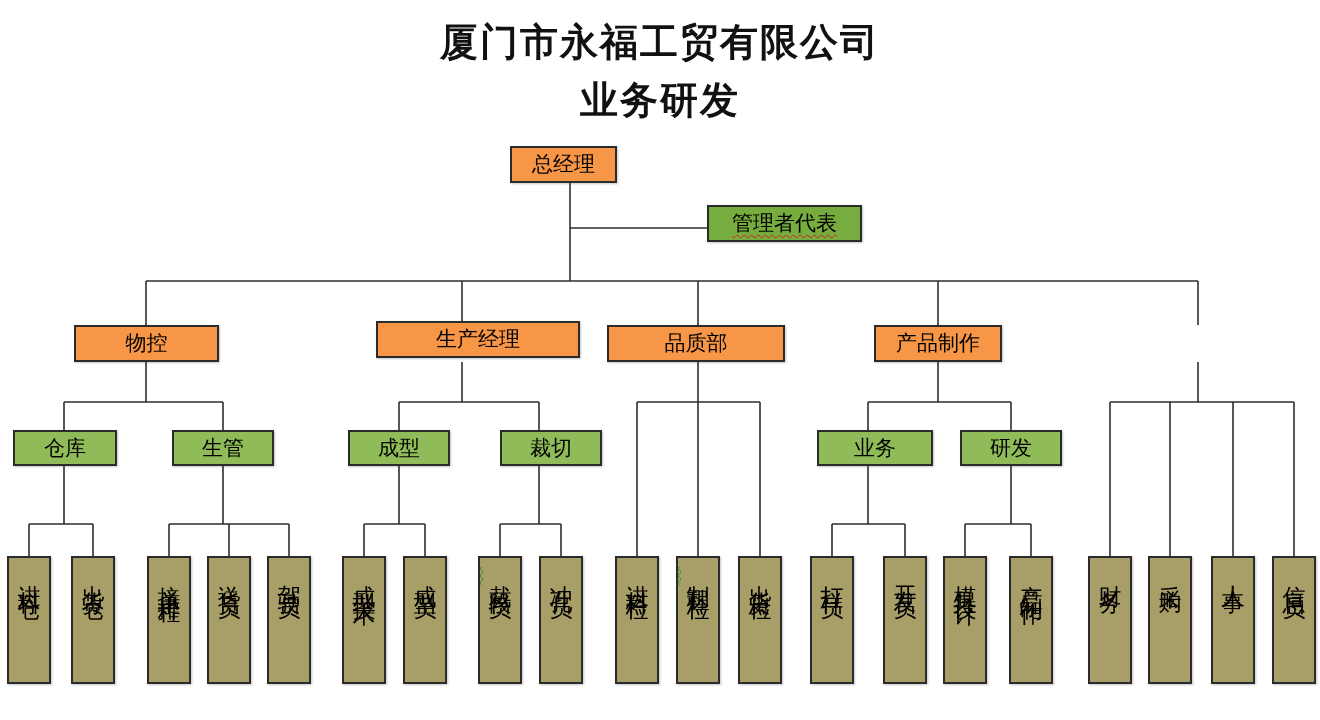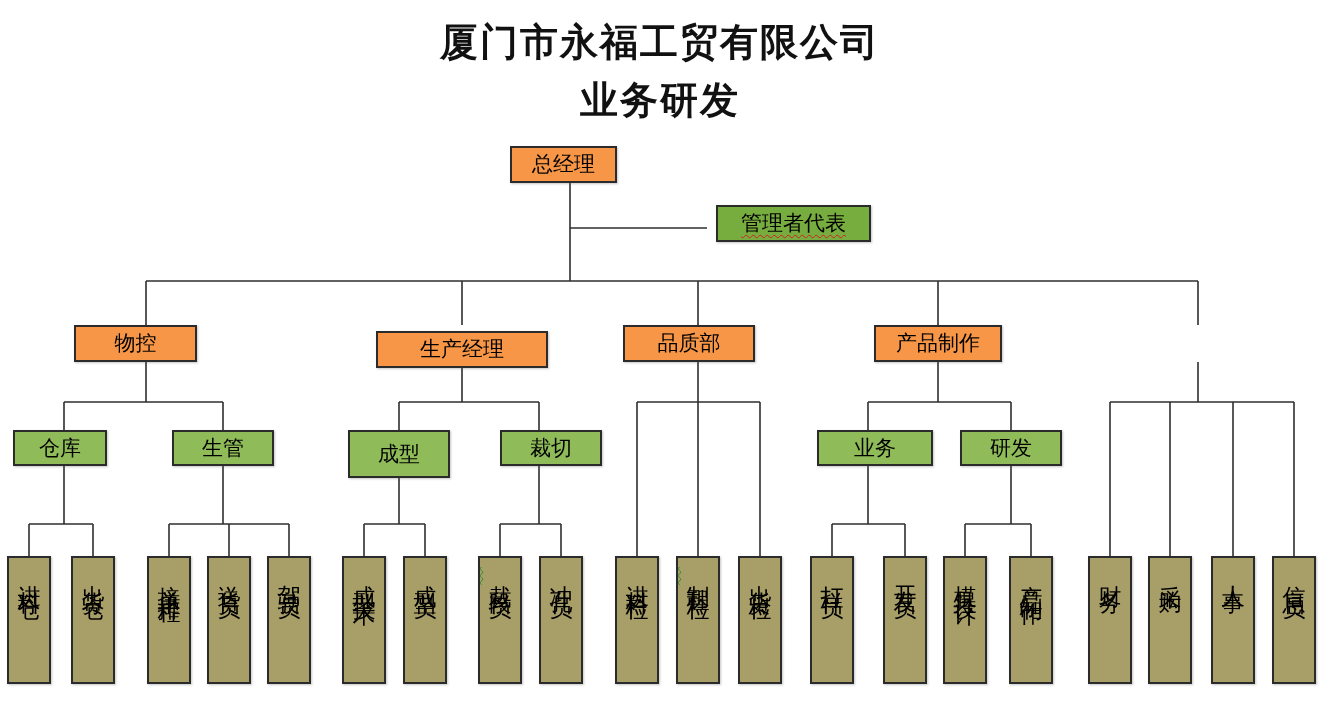--- a/index.html
+++ b/index.html
@@ -43,21 +43,21 @@
     padding-top:9px;
   }
   .olive .vtext{
     writing-mode:vertical-rl;
     text-orientation:upright;
     font-size:23px;
     letter-spacing:6px;
     line-height:1;
   }
   .wavy-green .vtext{text-decoration:underline wavy #2e8b2e 1px;text-underline-offset:3px;}
-  .wavy-red{text-decoration:underline wavy #cc2222 1px;text-underline-offset:4px;margin-left:9px;}
+  .wavy-red{text-decoration:underline wavy #cc2222 1px;text-underline-offset:4px;}
 </style>
 </head>
 <body>
 
 <div id="canvas">
 
   <svg id="wires" viewBox="0 0 1320 720" xmlns="http://www.w3.org/2000/svg">
 
     <path d="M570 182 V281 M570 228 H707 M146 281 H1198 M146 281 V325 M462 281 V325 M698 281 V325 M938 281 V325 M1198 281 V325"></path>
 
@@ -71,28 +71,28 @@
 
     <path d="M1198 362 V402 M1110 402 H1294 M1110 402 V556 M1170 402 V556 M1233 402 V556 M1294 402 V556"></path>
   </svg>
 
   <div class="title-line" style="top:20px">厦门市永福工贸有限公司</div>
   <div class="title-line" style="top:78px">业务研发</div>
 
   <div class="box orange" style="left:510px;top:146px;width:107px;height:37px">总经理</div>
   <div class="box green-dark wavy-red" style="left:707px;top:205px;width:155px;height:37px">管理者代表</div>
 
-  <div class="box orange" style="left:74px;top:325px;width:123px;height:37px">物控</div>
-  <div class="box orange" style="left:376px;top:331px;width:172px;height:37px">生产经理</div>
-  <div class="box orange" style="left:623px;top:325px;width:132px;height:37px">品质部</div>
+  <div class="box orange" style="left:74px;top:325px;width:145px;height:37px">物控</div>
+  <div class="box orange" style="left:376px;top:321px;width:204px;height:37px">生产经理</div>
+  <div class="box orange" style="left:607px;top:325px;width:178px;height:37px">品质部</div>
   <div class="box orange" style="left:874px;top:325px;width:128px;height:37px">产品制作</div>
 
-  <div class="box green" style="left:13px;top:430px;width:94px;height:36px">仓库</div>
+  <div class="box green" style="left:13px;top:430px;width:104px;height:36px">仓库</div>
   <div class="box green" style="left:172px;top:430px;width:102px;height:36px">生管</div>
-  <div class="box green" style="left:348px;top:430px;width:102px;height:48px">成型</div>
+  <div class="box green" style="left:348px;top:430px;width:102px;height:36px">成型</div>
   <div class="box green" style="left:500px;top:430px;width:102px;height:36px">裁切</div>
   <div class="box green" style="left:817px;top:430px;width:116px;height:36px">业务</div>
   <div class="box green" style="left:960px;top:430px;width:102px;height:36px">研发</div>
 
   <div class="box olive" style="left:7px;top:556px;width:44px;height:128px">
       <span class="vtext">进料仓</span>
     </div>
   <div class="box olive" style="left:71px;top:556px;width:44px;height:128px">
       <span class="vtext">出货仓</span>
     </div>

